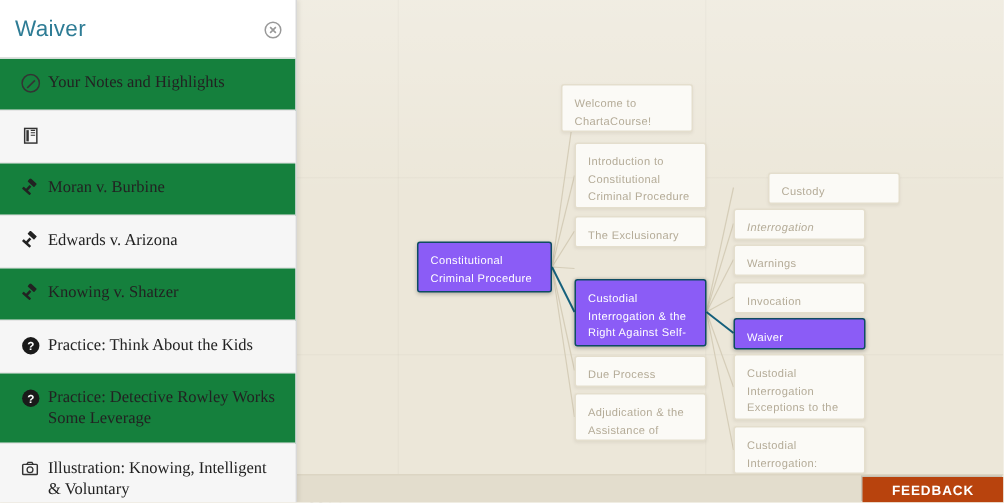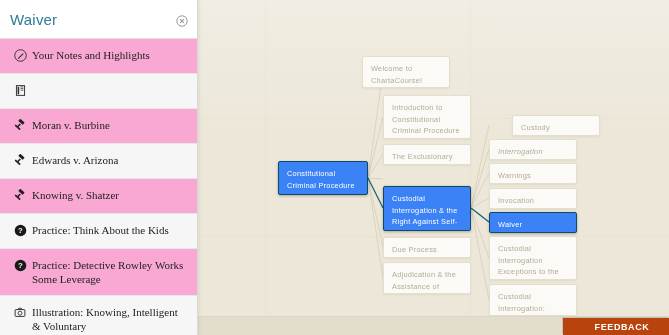--- a/index.html
+++ b/index.html
@@ -62,21 +62,20 @@
     background: #b8430d;
     color: #ffffff;
     font-size: 9px;
     font-weight: bold;
     letter-spacing: 0.6px;
     display: flex;
     align-items: center;
     justify-content: center;
     cursor: pointer;
     box-shadow: -1px -1px 0 rgba(0,0,0,0.12);
-    padding-left: 12px;
   }
 
   
   #connectors {
     position: absolute;
     left: 0; top: 0;
     width: 669px; height: 335px;
     pointer-events: none;
   }
 
@@ -90,21 +89,21 @@
     padding: 6px 8px;
     font-size: 7.4px;
     line-height: 11.5px;
     color: #b4ab97;
     letter-spacing: 0.25px;
     box-shadow: 0 1px 2px rgba(120,110,85,0.10);
     cursor: pointer;
     overflow: hidden;
   }
   .node.selected {
-    background: #3b82f6;
+    background: #8b5cf6;
     border-color: #0e4c63;
     color: #ffffff;
     box-shadow: 0 1px 3px rgba(0,0,0,0.28);
   }
 
   
   #sidebar {
     position: absolute;
     left: 0; top: 0;
     width: 197px;
@@ -135,21 +134,21 @@
     width: 12px;
     height: 12px;
     cursor: pointer;
   }
 
   .sidebar-item {
     display: flex;
     align-items: flex-start;
     padding: 9px 10px 9px 8px;
     border-bottom: 1px solid #e6e6e6;
-    background: #f9a8d4;
+    background: #15803d;
     min-height: 16px;
     cursor: pointer;
   }
   .sidebar-item:nth-child(even) { background: #f6f6f6; }
   .si-icon {
     flex: 0 0 24px;
     display: flex;
     align-items: flex-start;
     justify-content: center;
     padding-top: 1px;
@@ -189,21 +188,21 @@
       <path d="M471,208 L489,300"></path>
     </g>
     <g stroke="#15607c" stroke-width="1.3" fill="none">
       <path d="M368,178 L383,208"></path>
       <path d="M471,208 L489,222"></path>
     </g>
   </svg>
 
   <div id="nodes">
       <div class="node selected" style="left: 278px; top: 161px; width: 90px; height: 34px;">Constitutional Criminal Procedure</div>
-      <div class="node" style="left: 362px; top: 56px; width: 88px; height: 32px;">Welcome to ChartaCourse!</div>
+      <div class="node" style="left: 374px; top: 56px; width: 88px; height: 32px;">Welcome to ChartaCourse!</div>
       <div class="node" style="left: 383px; top: 95px; width: 88px; height: 44px;">Introduction to Constitutional Criminal Procedure</div>
       <div class="node" style="left: 383px; top: 144px; width: 88px; height: 21px;">The Exclusionary Rule</div>
       <div class="node" style="left: 383px; top: 169px; width: 88px; height: 21px; margin-top: 16px;">Search &amp; Seizure</div>
       <div class="node selected" style="left: 383px; top: 186px; width: 88px; height: 45px;">Custodial Interrogation &amp; the Right Against Self-Incrimination</div>
       <div class="node" style="left: 383px; top: 237px; width: 88px; height: 21px;">Due Process</div>
       <div class="node" style="left: 383px; top: 262px; width: 88px; height: 32px;">Adjudication &amp; the Assistance of Counsel</div>
       <div class="node" style="left: 512px; top: 115px; width: 88px; height: 21px;">Custody</div>
       <div class="node" style="left: 489px; top: 139px; width: 88px; height: 21px; font-style: italic;">Interrogation</div>
       <div class="node" style="left: 489px; top: 163px; width: 88px; height: 21px;">Warnings</div>
       <div class="node" style="left: 489px; top: 188px; width: 88px; height: 21px;">Invocation</div>

